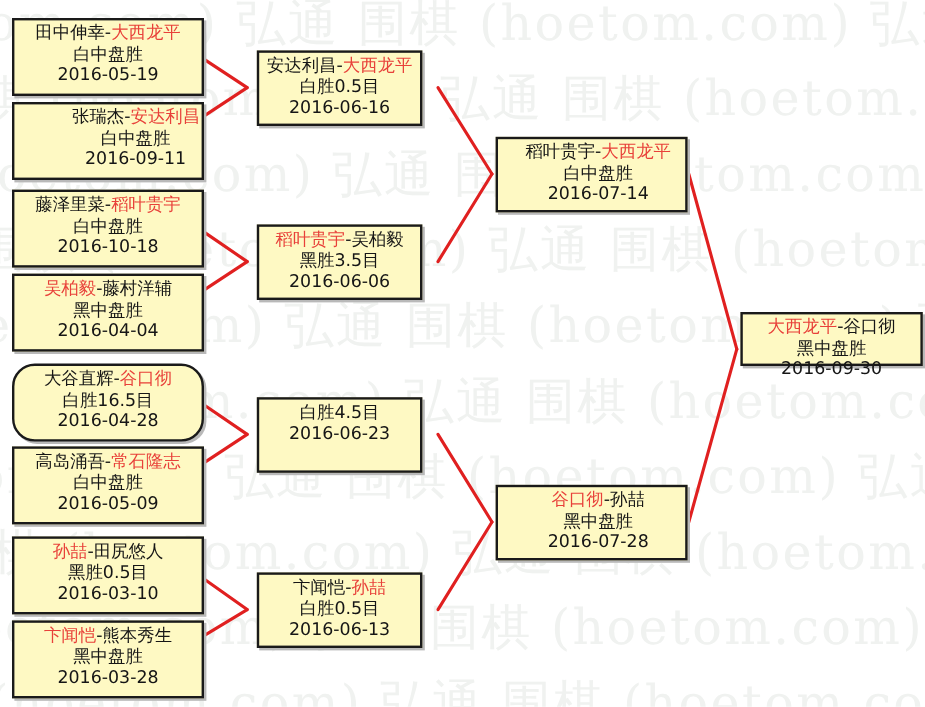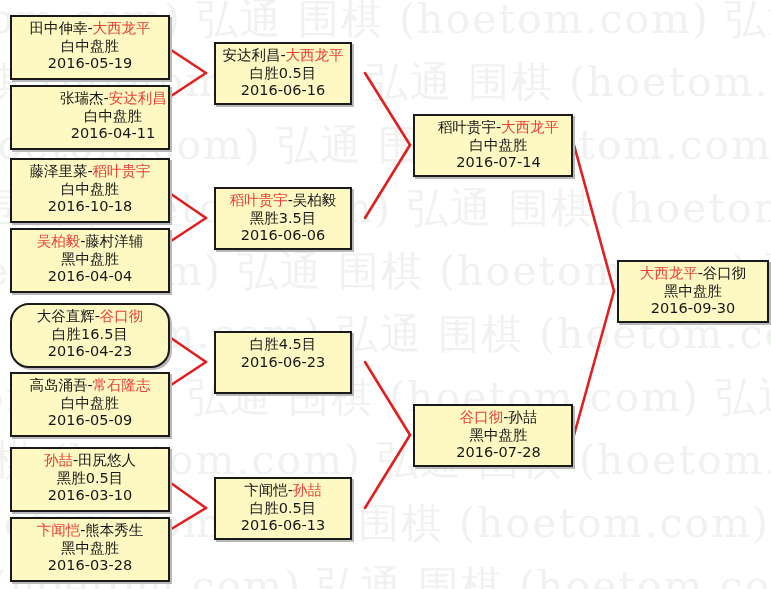--- a/index.html
+++ b/index.html
@@ -82,21 +82,21 @@
     color: #161616;
   }
   .dash {
     color: #161616;
   }
 
   
   .round-1 { width: 160px; height: 65px; }
   .round-2 { width: 138px; height: 63px; }
   .round-3 { width: 160px; height: 63px; padding-left: 13px; }
-  .round-4 { width: 152px; height: 63px; }
+  .round-4 { width: 152px; height: 45px; }
 </style>
 </head>
 <body>
 
 <div id="bracket-root">
 
   <div id="watermark-layer">
       <div class="watermark-row" style="top: -8px; left: -230px; color: rgb(240, 242, 240);">围棋 (hoetom.com) 弘通  围棋 (hoetom.com) 弘通  围棋 (hoetom.com) 弘通  围棋 (hoetom.com) 弘通  </div>
       <div class="watermark-row" style="top: 55px; left: -60px; color: rgb(240, 242, 240);">围棋 (hoetom.com) 弘通  围棋 (hoetom.com) 弘通  围棋 (hoetom.com) 弘通  围棋 (hoetom.com) 弘通  </div>
       <div class="watermark-row" style="top: 118px; left: -150px; color: rgb(240, 242, 240);">围棋 (hoetom.com) 弘通  围棋 (hoetom.com) 弘通  围棋 (hoetom.com) 弘通  围棋 (hoetom.com) 弘通  </div>
@@ -136,36 +136,36 @@
   </svg>
 
   <div class="match-box round-1" style="left:10px; top:15px;">
       <div class="mb-players"><span class="lose">田中伸幸</span><span class="dash">-</span><span class="win">大西龙平</span></div>
       <div class="mb-result">白中盘胜</div>
       <div class="mb-date">2016-05-19</div>
     </div>
   <div class="match-box round-1" style="left:10px; top:85px;padding-left:48px;">
       <div class="mb-players"><span class="lose">张瑞杰</span><span class="dash">-</span><span class="win">安达利昌</span></div>
       <div class="mb-result">白中盘胜</div>
-      <div class="mb-date">2016-04-11</div>
+      <div class="mb-date">2016-09-11</div>
     </div>
   <div class="match-box round-1" style="left:10px; top:158px;">
       <div class="mb-players"><span class="lose">藤泽里菜</span><span class="dash">-</span><span class="win">稻叶贵宇</span></div>
       <div class="mb-result">白中盘胜</div>
       <div class="mb-date">2016-10-18</div>
     </div>
   <div class="match-box round-1" style="left:10px; top:228px;">
       <div class="mb-players"><span class="win">吴柏毅</span><span class="dash">-</span><span class="lose">藤村洋辅</span></div>
       <div class="mb-result">黑中盘胜</div>
       <div class="mb-date">2016-04-04</div>
     </div>
   <div class="match-box round-1" style="left:10px; top:303px;border-radius:19px;">
       <div class="mb-players"><span class="lose">大谷直辉</span><span class="dash">-</span><span class="win">谷口彻</span></div>
       <div class="mb-result">白胜16.5目</div>
-      <div class="mb-date">2016-04-23</div>
+      <div class="mb-date">2016-04-28</div>
     </div>
   <div class="match-box round-1" style="left:10px; top:372px;">
       <div class="mb-players"><span class="lose">高岛涌吾</span><span class="dash">-</span><span class="win">常石隆志</span></div>
       <div class="mb-result">白中盘胜</div>
       <div class="mb-date">2016-05-09</div>
     </div>
   <div class="match-box round-1" style="left:10px; top:447px;">
       <div class="mb-players"><span class="win">孙喆</span><span class="dash">-</span><span class="lose">田尻悠人</span></div>
       <div class="mb-result">黑胜0.5目</div>
       <div class="mb-date">2016-03-10</div>

